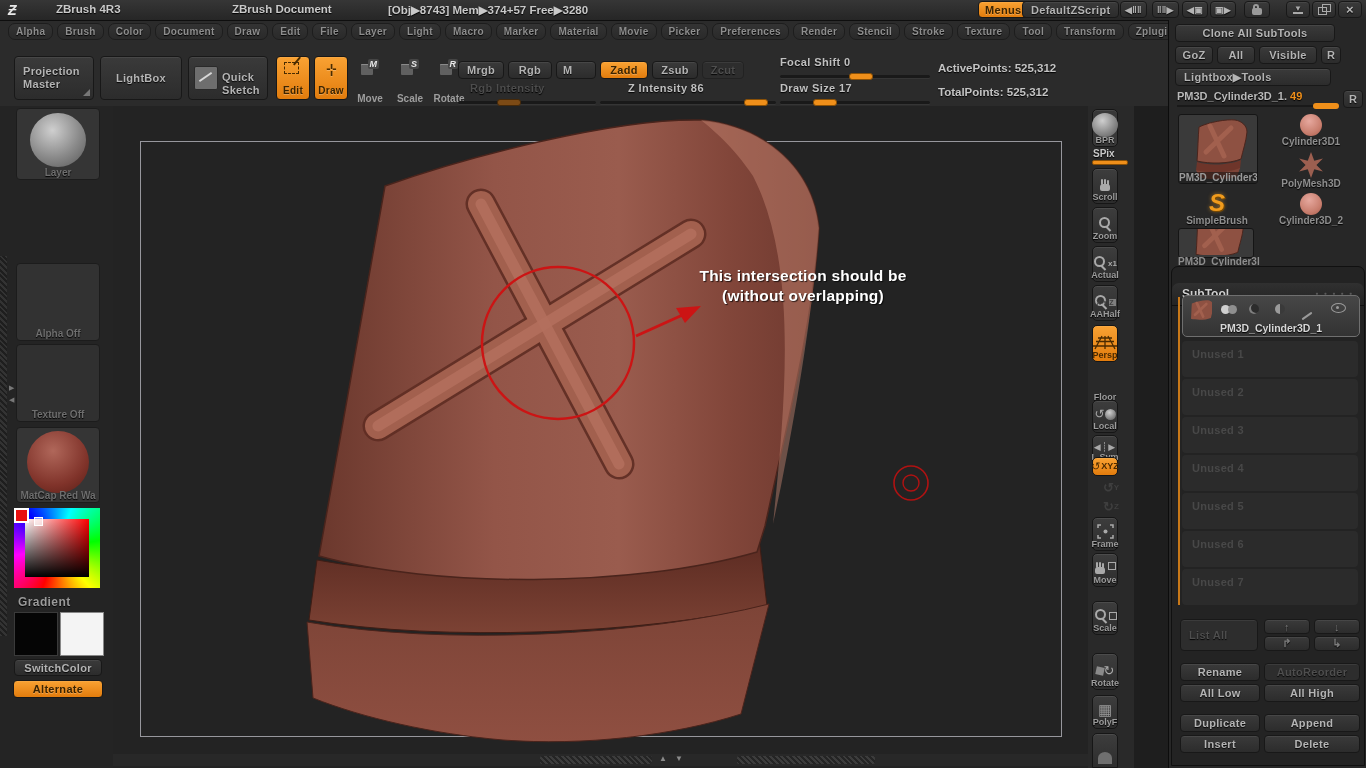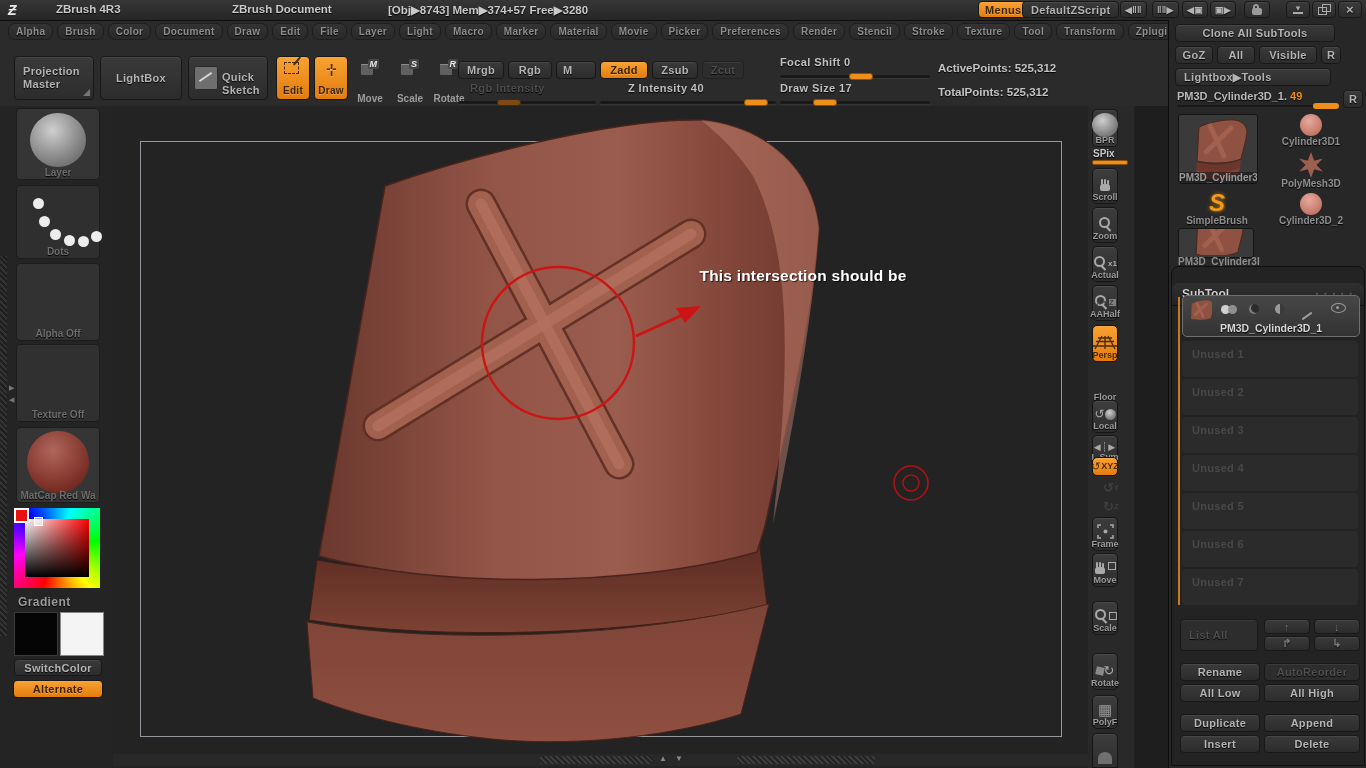--- a/index.html
+++ b/index.html
@@ -194,21 +194,21 @@
     <div class="btn orange abs modebtn" style="left:600px;top:19px;width:48px;">Zadd</div>
     <div class="btn abs modebtn" style="left:652px;top:19px;width:46px;">Zsub</div>
     <div class="btn abs modebtn dimtx" style="left:702px;top:19px;width:42px;border-color:#222;background:#2d2d2d;">Zcut</div>
 
     <div class="slider dim abs" style="left:458px;top:40px;width:138px;">
       <span class="slabel">Rgb  Intensity</span>
       <span class="strack"></span>
       <span class="shandle" style="left:28%;"></span>
     </div>
     <div class="slider abs" style="left:600px;top:40px;width:176px;">
-      <span class="slabel" style="padding-left:28px;">Z  Intensity 40</span>
+      <span class="slabel" style="padding-left:28px;">Z  Intensity 86</span>
       <span class="strack"></span>
       <span class="shandle" style="left:82%;"></span>
     </div>
     <div class="slider abs" style="left:780px;top:14px;width:150px;">
       <span class="slabel" style="padding-left:0;">Focal  Shift 0</span>
       <span class="strack"></span>
       <span class="shandle" style="left:46%;"></span>
     </div>
     <div class="slider abs" style="left:780px;top:40px;width:150px;">
       <span class="slabel" style="padding-left:0;">Draw  Size 17</span>
@@ -220,25 +220,20 @@
   </div>
 
   <div id="lefttray">
     <div class="abs" style="left:0;top:150px;width:7px;height:380px;background:repeating-linear-gradient(45deg,#333 0 2px,#1e1e1e 2px 4px);"></div>
     <span class="abs" style="left:9px;top:278px;font-size:7px;color:#777;">▶</span>
     <span class="abs" style="left:9px;top:290px;font-size:7px;color:#777;">◀</span>
 
     <div class="cell" style="top:2px;height:72px;">
       <span class="ic-ball" style="position:absolute;left:13px;top:4px;width:56px;height:54px;"></span>
       <span class="clabel">Layer</span>
-    </div>
-    <div class="cell" style="top:79px;height:74px;background:#2f2f2f;">
-      <span style="position:absolute;left:16px;top:12px;width:11px;height:11px;border-radius:50%;background:#ededed;
-            box-shadow:6px 18px 0 #ededed,17px 31px 0 #ededed,31px 37px 0 #ededed,45px 38px 0 #ededed,58px 33px 0 #ededed;"></span>
-      <span class="clabel">Dots</span>
     </div>
     <div class="cell" style="top:157px;height:78px;background:#323232;">
       <span class="clabel">Alpha  Off</span>
     </div>
     <div class="cell" style="top:238px;height:78px;background:#303030;">
       <span class="clabel">Texture  Off</span>
     </div>
     <div class="cell" style="top:321px;height:76px;">
       <span style="position:absolute;left:10px;top:3px;width:62px;height:62px;border-radius:50%;background:radial-gradient(circle at 42% 32%,#b0675a,#80332a 62%,#571d15);"></span>
       <span class="clabel">MatCap  Red  Wa</span>
@@ -303,20 +298,21 @@
       </g>
 
       <g>
         <circle cx="798" cy="377" r="17" fill="none" stroke="#b01212" stroke-width="1.6"></circle>
         <circle cx="798" cy="377" r="8" fill="none" stroke="#b01212" stroke-width="1.4"></circle>
       </g>
     </svg>
 
     <div id="annotation">
       <div>This intersection should be</div>
+      <div>(without overlapping)</div>
     </div>
 
     <div class="abs" style="left:0;bottom:2px;width:975px;height:12px;background:#282828;">
       <span class="checker abs" style="left:427px;top:2px;width:112px;"></span>
       <span class="abs" style="left:546px;top:0;font-size:8px;color:#8a8a8a;">▲</span>
       <span class="abs" style="left:562px;top:0;font-size:8px;color:#8a8a8a;">▼</span>
       <span class="checker abs" style="left:624px;top:2px;width:138px;"></span>
     </div>
   </div>
 

